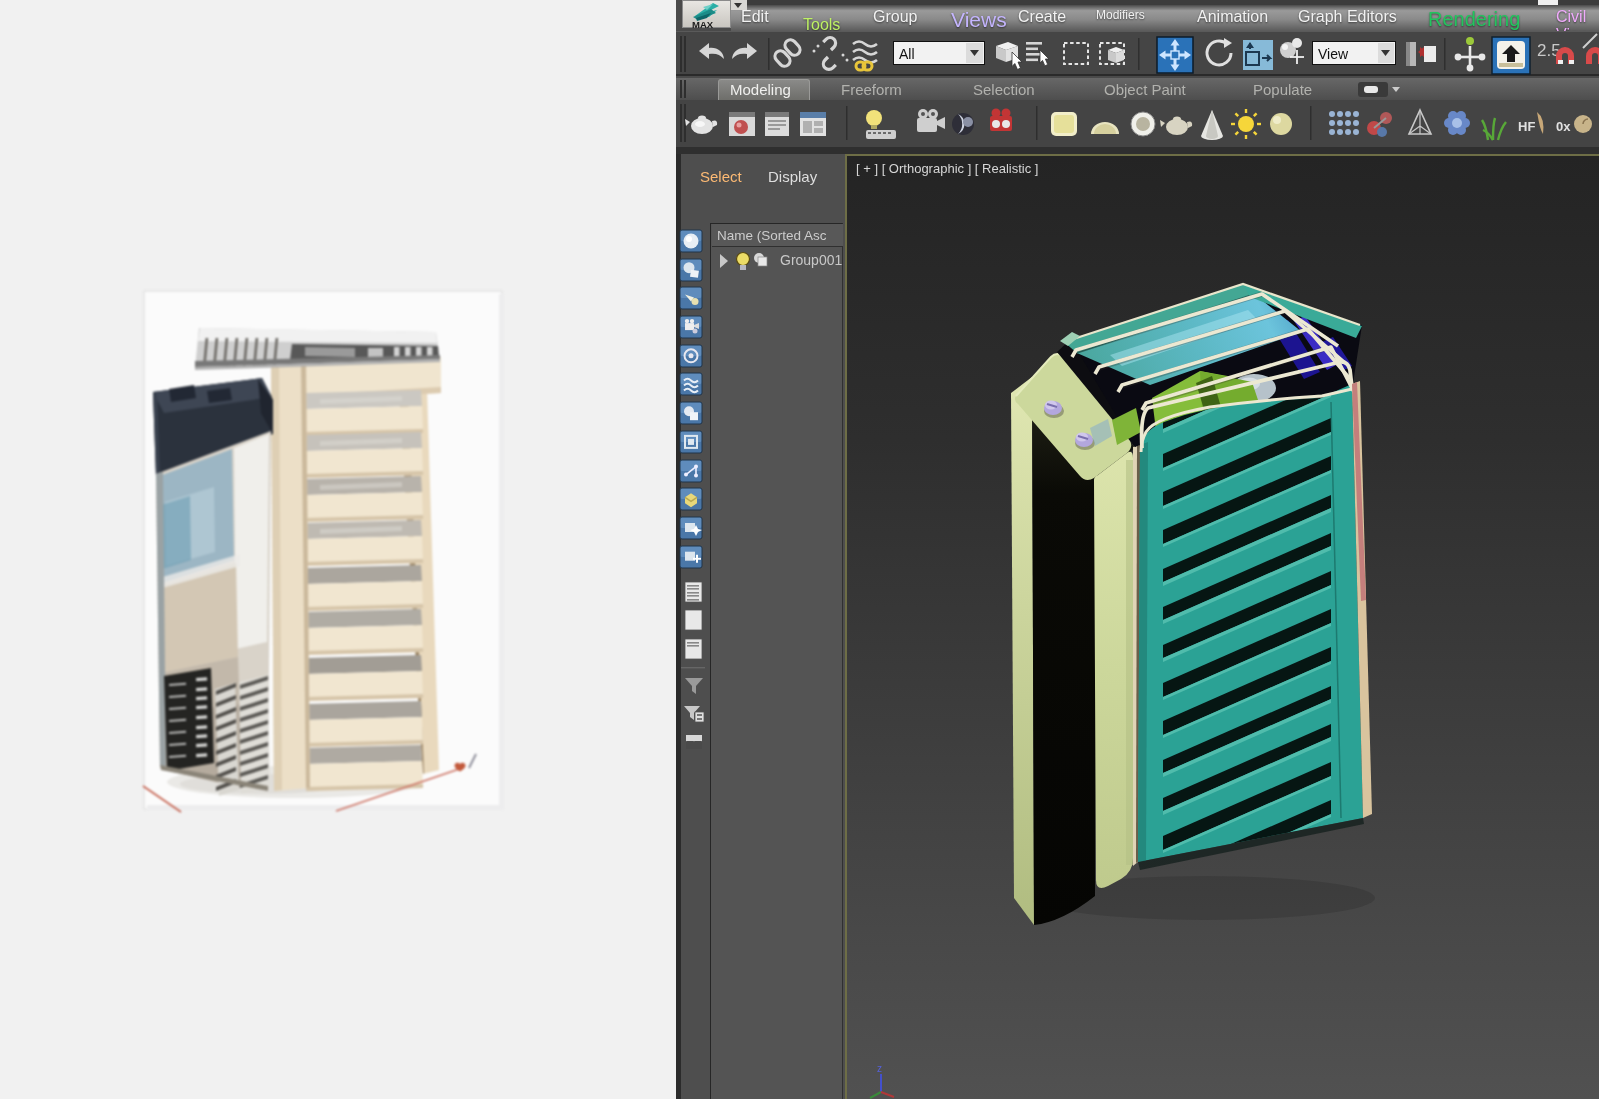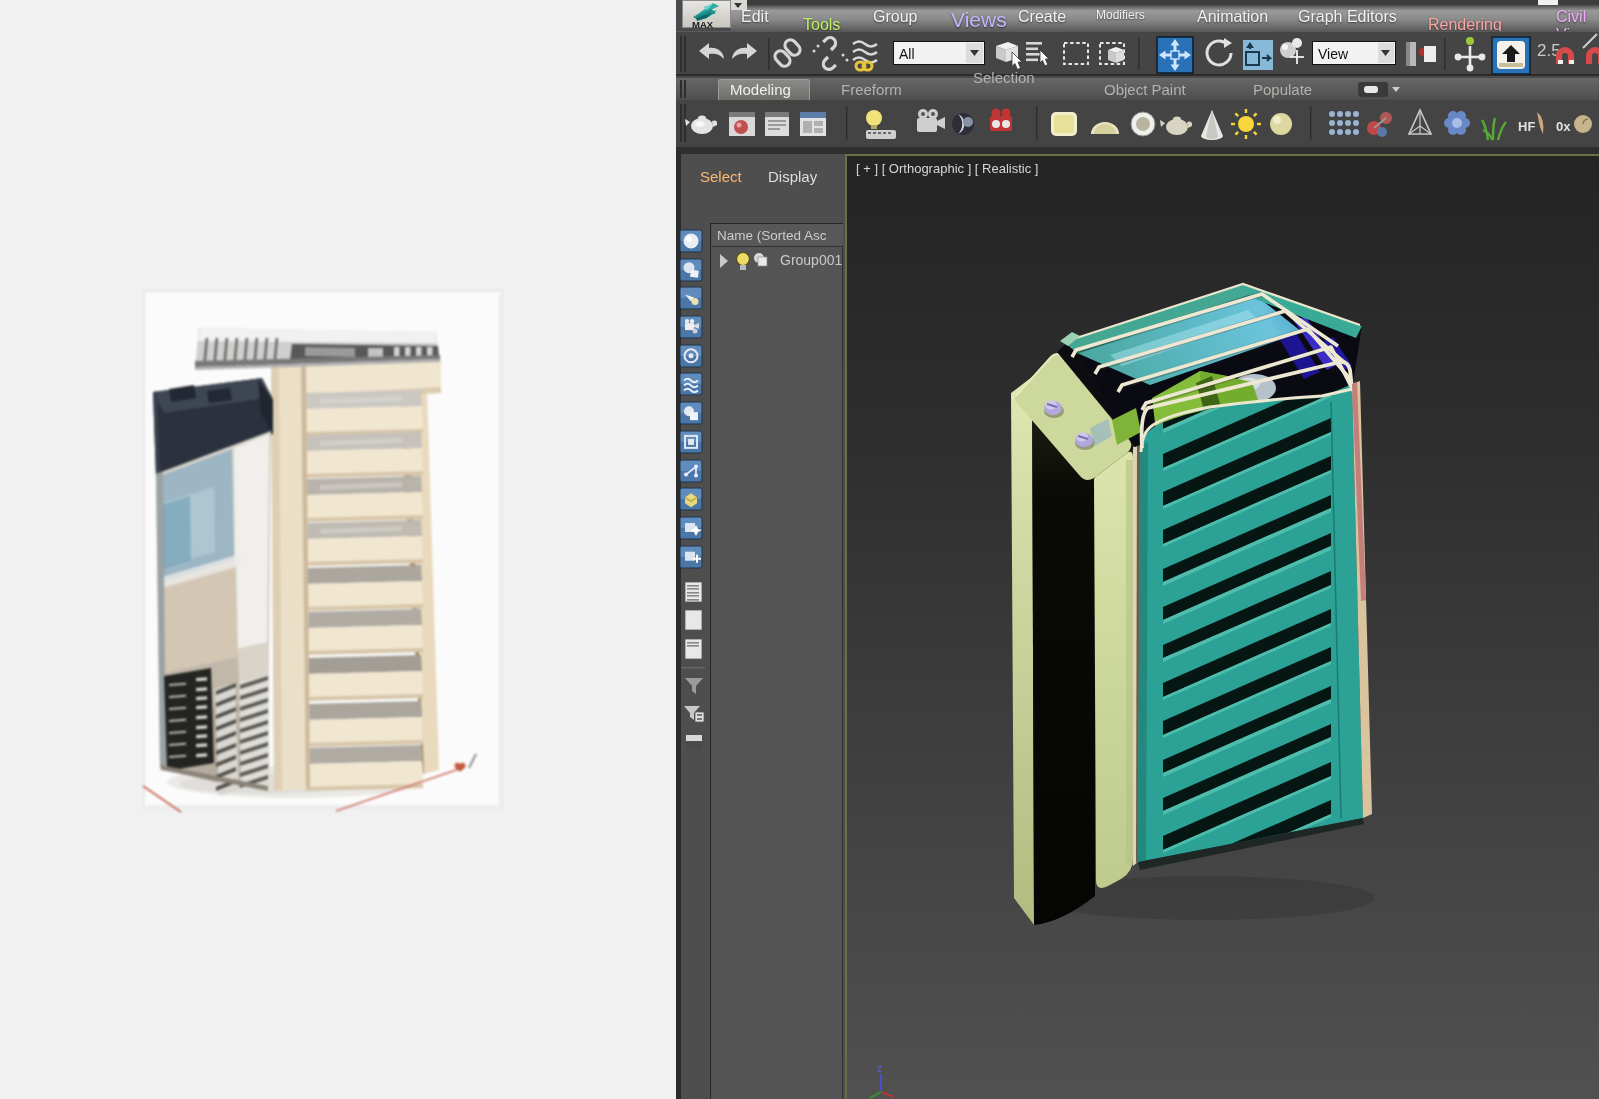--- a/index.html
+++ b/index.html
@@ -133,21 +133,21 @@
 <div class="abs" style="left:862px;top:0;width:20px;height:5px;background:#f0f0f0"></div>
 <div class="abs" style="left:55px;top:5px;width:868px;height:26px;background:linear-gradient(180deg,#4a4a4a 0%,#9a9a9a 22%,#8a8a8a 55%,#5b5b5b 100%)"></div>
 <div class="abs" style="left:65px;top:8px;font-size:16px;color:#f2f2f2;text-shadow:0 1px 2px rgba(0,0,0,.55)">Edit</div>
 <div class="abs" style="left:127px;top:16px;font-size:16px;color:#bef264;text-shadow:0 1px 2px rgba(0,0,0,.55)">Tools</div>
 <div class="abs" style="left:197px;top:8px;font-size:16px;color:#f2f2f2;text-shadow:0 1px 2px rgba(0,0,0,.55)">Group</div>
 <div class="abs" style="left:275px;top:8px;font-size:21px;color:#c4b5fd;text-shadow:0 1px 2px rgba(0,0,0,.55)">Views</div>
 <div class="abs" style="left:342px;top:8px;font-size:16px;color:#f2f2f2;text-shadow:0 1px 2px rgba(0,0,0,.55)">Create</div>
 <div class="abs" style="left:420px;top:8px;font-size:12px;color:#f2f2f2;text-shadow:0 1px 2px rgba(0,0,0,.55)">Modifiers</div>
 <div class="abs" style="left:521px;top:8px;font-size:16px;color:#f2f2f2;text-shadow:0 1px 2px rgba(0,0,0,.55)">Animation</div>
 <div class="abs" style="left:622px;top:8px;font-size:16px;color:#f2f2f2;text-shadow:0 1px 2px rgba(0,0,0,.55)">Graph Editors</div>
-<div class="abs" style="left:752px;top:16px;font-size:16px;color:#fca5a5;text-shadow:0 1px 2px rgba(0,0,0,.55)">Rendering</div>
+<div class="abs" style="left:752px;top:8px;font-size:20px;color:#22c55e;text-shadow:0 1px 2px rgba(0,0,0,.55)">Rendering</div>
 <div class="abs" style="left:880px;top:8px;font-size:16px;color:#f0abfc;text-shadow:0 1px 2px rgba(0,0,0,.55)">Civil View</div>
 <div class="abs" style="left:6px;top:0;width:49px;height:28px;background:linear-gradient(180deg,#e8e6e2,#c9c6c0);border:1px solid #8a8a8a">
 <svg width="47" height="28" viewBox="0 0 47 28">
         <path d="M12,15 L30,2 L36,5 L22,12 L34,9 L26,16 Z" fill="#2aaea6"></path>
         <path d="M10,16 L28,8 L33,12 L15,19 Z" fill="#1b8c88"></path>
         <path d="M13,17 L28,12 L24,17 L14,20 Z" fill="#0d6668"></path>
         <path d="M20,6 L30,3 L24,9 Z" fill="#6fd0c8"></path>
         <text x="9" y="27" font-size="9.5" font-weight="bold" fill="#1a1a1a" font-family="Liberation Sans,sans-serif">MAX</text>
       </svg></div>
 <div class="abs" style="left:55px;top:0;width:16px;height:10px;background:#d8d7d4"></div>
@@ -270,21 +270,21 @@
         <path d="M1586,56 a9,9 0 0 1 18,0 l0,8 l-6,0 l0,-8 a3,3 0 0 0 -6,0 l0,8 l-6,0 z"></path>
       </g>
 <line x1="1583" y1="48" x2="1597" y2="34" stroke="#d0d0d0" stroke-width="2"></line>
 </svg>
 <div class="abs" style="left:0;top:78px;width:923px;height:22px;background:linear-gradient(180deg,#676767,#4e4e4e)"></div>
 <div class="abs" style="left:4px;top:80px;width:2px;height:18px;background:#2e2e2e"></div>
 <div class="abs" style="left:8px;top:80px;width:2px;height:18px;background:#2e2e2e"></div>
 <div class="abs" style="left:42px;top:79px;width:92px;height:21px;background:linear-gradient(180deg,#8a8a88,#6e6e6a);border:1px solid #9a9a98;border-bottom:none;border-radius:3px 3px 0 0"></div>
 <div class="abs" style="left:54px;top:81px;font-size:15px;color:#f0f0ee">Modeling</div>
 <div class="abs" style="left:165px;top:81px;font-size:15px;color:#b2b2ae">Freeform</div>
-<div class="abs" style="left:297px;top:69px;font-size:15px;color:#b2b2ae">Selection</div>
+<div class="abs" style="left:297px;top:81px;font-size:15px;color:#b2b2ae">Selection</div>
 <div class="abs" style="left:428px;top:81px;font-size:15px;color:#b2b2ae">Object Paint</div>
 <div class="abs" style="left:577px;top:81px;font-size:15px;color:#b2b2ae">Populate</div>
 <div class="abs" style="left:682px;top:82px;width:30px;height:15px;background:#3a3a3a;border-radius:3px"></div>
 <div class="abs" style="left:688px;top:86px;width:14px;height:7px;background:#e8e8e8;border-radius:3px"></div>
 <div class="abs" style="left:716px;top:87px;width:0;height:0;border-left:4px solid transparent;border-right:4px solid transparent;border-top:5px solid #ccc"></div>
 <div class="abs" style="left:0;top:100px;width:923px;height:47px;background:#444444"></div>
 <svg style="position:absolute;left:0px;top:100px" width="923" height="47" viewBox="676 100 923 47">
 <rect x="680" y="104" width="2" height="38" fill="#2e2e2e"></rect>
       <rect x="684" y="104" width="2" height="38" fill="#2e2e2e"></rect>
 <g fill="#e3e3e3">

